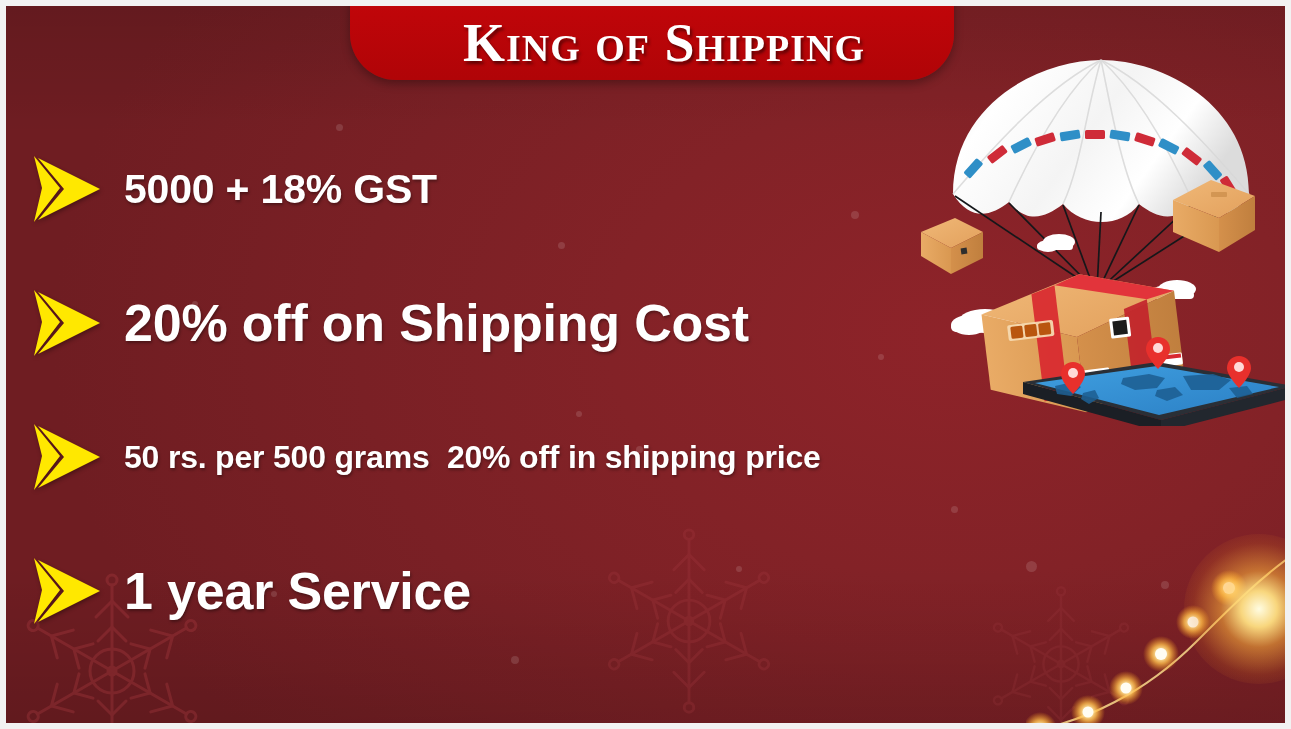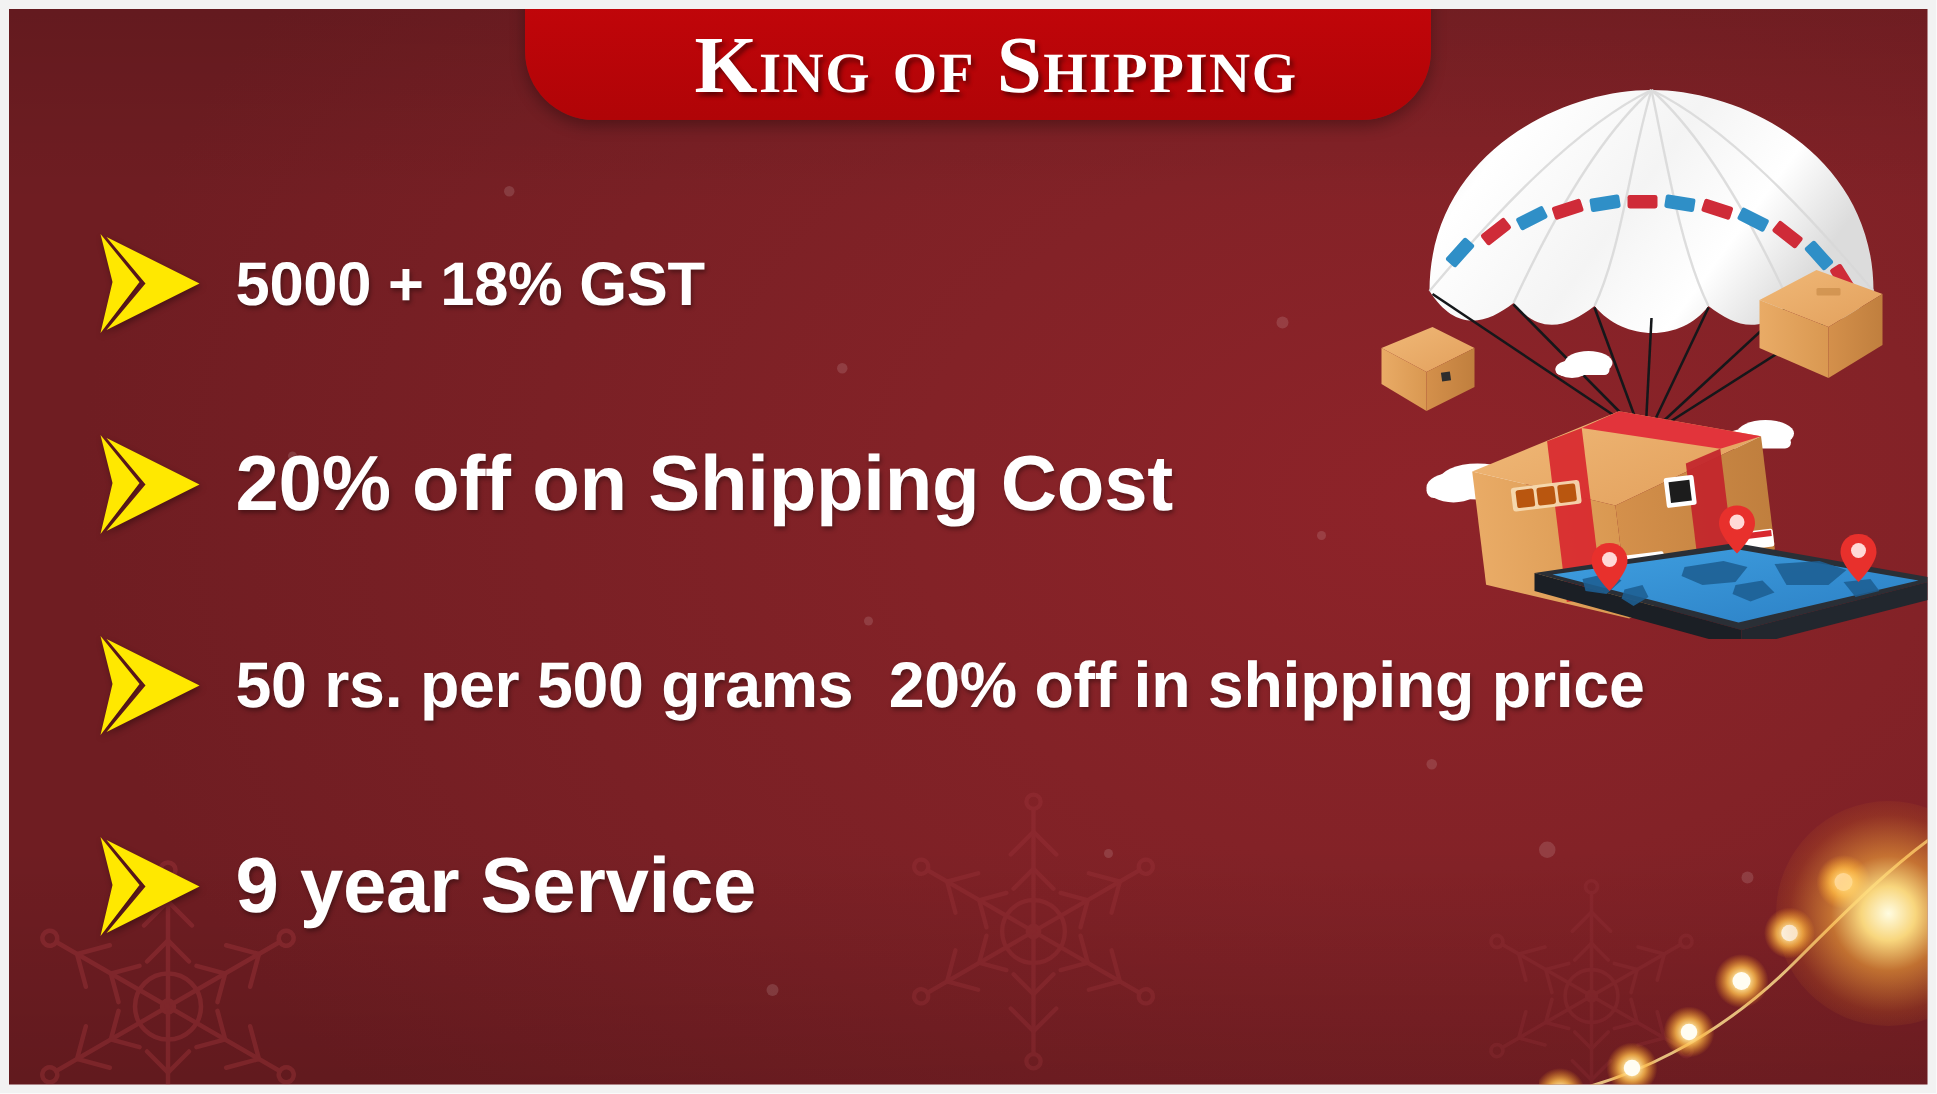--- a/index.html
+++ b/index.html
@@ -63,21 +63,21 @@
     letter-spacing:1px;
     color:#ffffff;
     text-shadow:2px 3px 3px rgba(0,0,0,.45);
     white-space:nowrap;
     margin-left:24px;
   }
 
   
   .bullets{
     position:absolute;
-    left:57px; top:140px;
+    left:24px; top:140px;
     width:1180px;
   }
   .bullet-row{
     display:flex;
     align-items:center;
     height:86px;
     margin-bottom:48px;
   }
   .bullet-row:last-child{ margin-bottom:0; }
 
@@ -93,21 +93,21 @@
     font-family:"Liberation Sans", sans-serif;
     font-weight:700;
     font-size:52px;
     line-height:46px;
     color:#ffffff;
     letter-spacing:-.2px;
     white-space:pre;
     text-shadow:1px 2px 3px rgba(0,0,0,.35);
   }
   .bullet-row.r1 .bullet-text{ font-size:41px; }
-  .bullet-row.r3 .bullet-text{ font-size:43px; }
+  .bullet-row.r3 .bullet-text{ font-size:32px; }
 
   
   .illus{
     position:absolute;
     left:905px; top:40px;
     width:380px; height:380px;
   }
   .illus svg{ display:block; width:380px; height:380px; }
 
   
@@ -439,18 +439,18 @@
         <span class="bullet-text">50 rs. per 500 grams  20% off in shipping price</span>
       </div>
 
       <div class="bullet-row r4">
         <span class="chevron">
           <svg viewBox="0 0 78 78">
             <path d="M8 8 L70 39 L8 70 L34 39 Z" fill="#ffe800"></path>
             <path d="M4 6 L30 38 L4 72 L12 38 Z" fill="#ffe800"></path>
           </svg>
         </span>
-        <span class="bullet-text">9 year Service</span>
+        <span class="bullet-text">1 year Service</span>
       </div>
 
     </div>
   </div>
 </div>
 
 </body></html>

